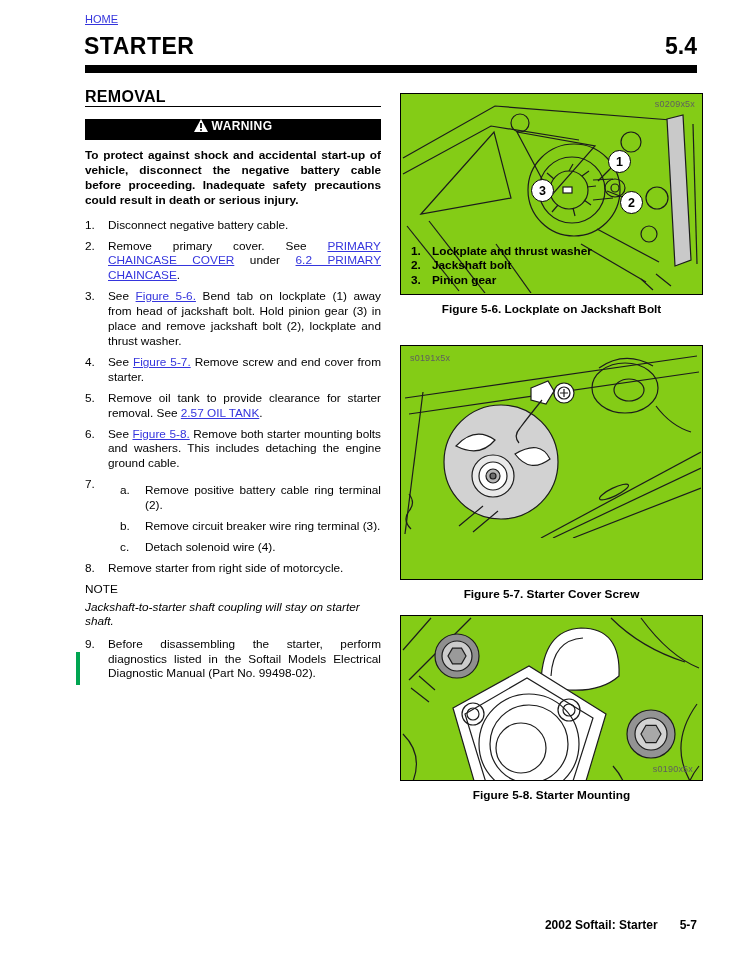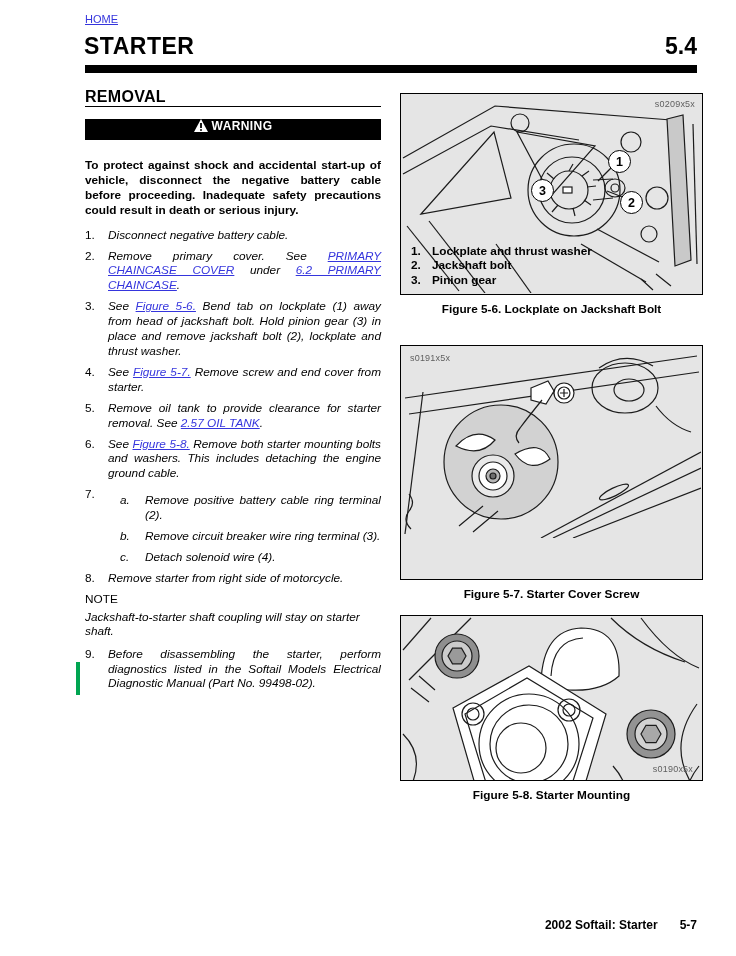--- a/index.html
+++ b/index.html
@@ -34,41 +34,41 @@
   .removal-heading {
     font-size:16px; font-weight:bold; letter-spacing:0.3px;
     padding-bottom:0; border-bottom:1.5px solid #000;
   }
   .warning-bar {
     margin-top:12px; height:21px; background:#000; color:#fff;
     display:flex; justify-content:center; gap:4px;
     font-size:12px; font-weight:bold; letter-spacing:0.4px;
   }
   .warning-text {
-    margin-top:18px; font-size:11.8px; line-height:14.9px;
+    margin-top:8px; font-size:11.8px; line-height:14.9px;
     font-weight:bold; text-align:justify;
   }
   .steps { margin-top:10px; font-size:11.8px; line-height:14.9px; }
   .step { display:flex; margin-bottom:6px; position:relative; }
   .step-num { width:23px; flex:none; }
-  .step-body { flex:1; text-align:justify;font-style:italic; }
+  .step-body { flex:1; text-align:justify; }
   .substeps { margin-top:6px; }
   .substep { display:flex; margin-bottom:6px; }
   .substep-num { width:25px; flex:none; margin-left:12px; }
   .substep-body { flex:1; }
   .note-label { text-align:left; margin:3px 0 3px; font-size:11.8px; }
   .note-text { font-style:italic; margin-bottom:8px; font-size:11.8px; line-height:14.5px; }
   .change-bar {
     position:absolute; left:-9px; top:15px; width:4px; height:33px; background:#00a551;
   }
 
   
   .right-col { position:absolute; left:400px; top:93px; width:303px; }
   .figure { position:absolute; left:0; width:303px; }
-  .fig-box { border:1.5px solid #000; position:relative; background:#e5e5e5; overflow:hidden;text-decoration:underline; }
+  .fig-box { border:1.5px solid #000; position:relative; background:#84cc16; overflow:hidden;text-decoration:underline; }
   .fig-box svg { display:block; }
   .watermark { position:absolute; font-size:9px; color:#5f5f5f; letter-spacing:0.2px; }
   .wm-tr { top:5px; right:7px; }
   .wm-tl { top:7px; left:9px; }
   .wm-br { bottom:6px; right:9px; }
   .fig-caption { text-align:center; font-weight:bold; font-size:11.8px; margin-top:7px; }
   .fig-legend { position:absolute; left:10px; bottom:7px; font-size:11.8px; font-weight:bold; line-height:14.5px; }
   .legend-row { display:flex; }
   .legend-num { width:21px; flex:none; }
   .callout {

